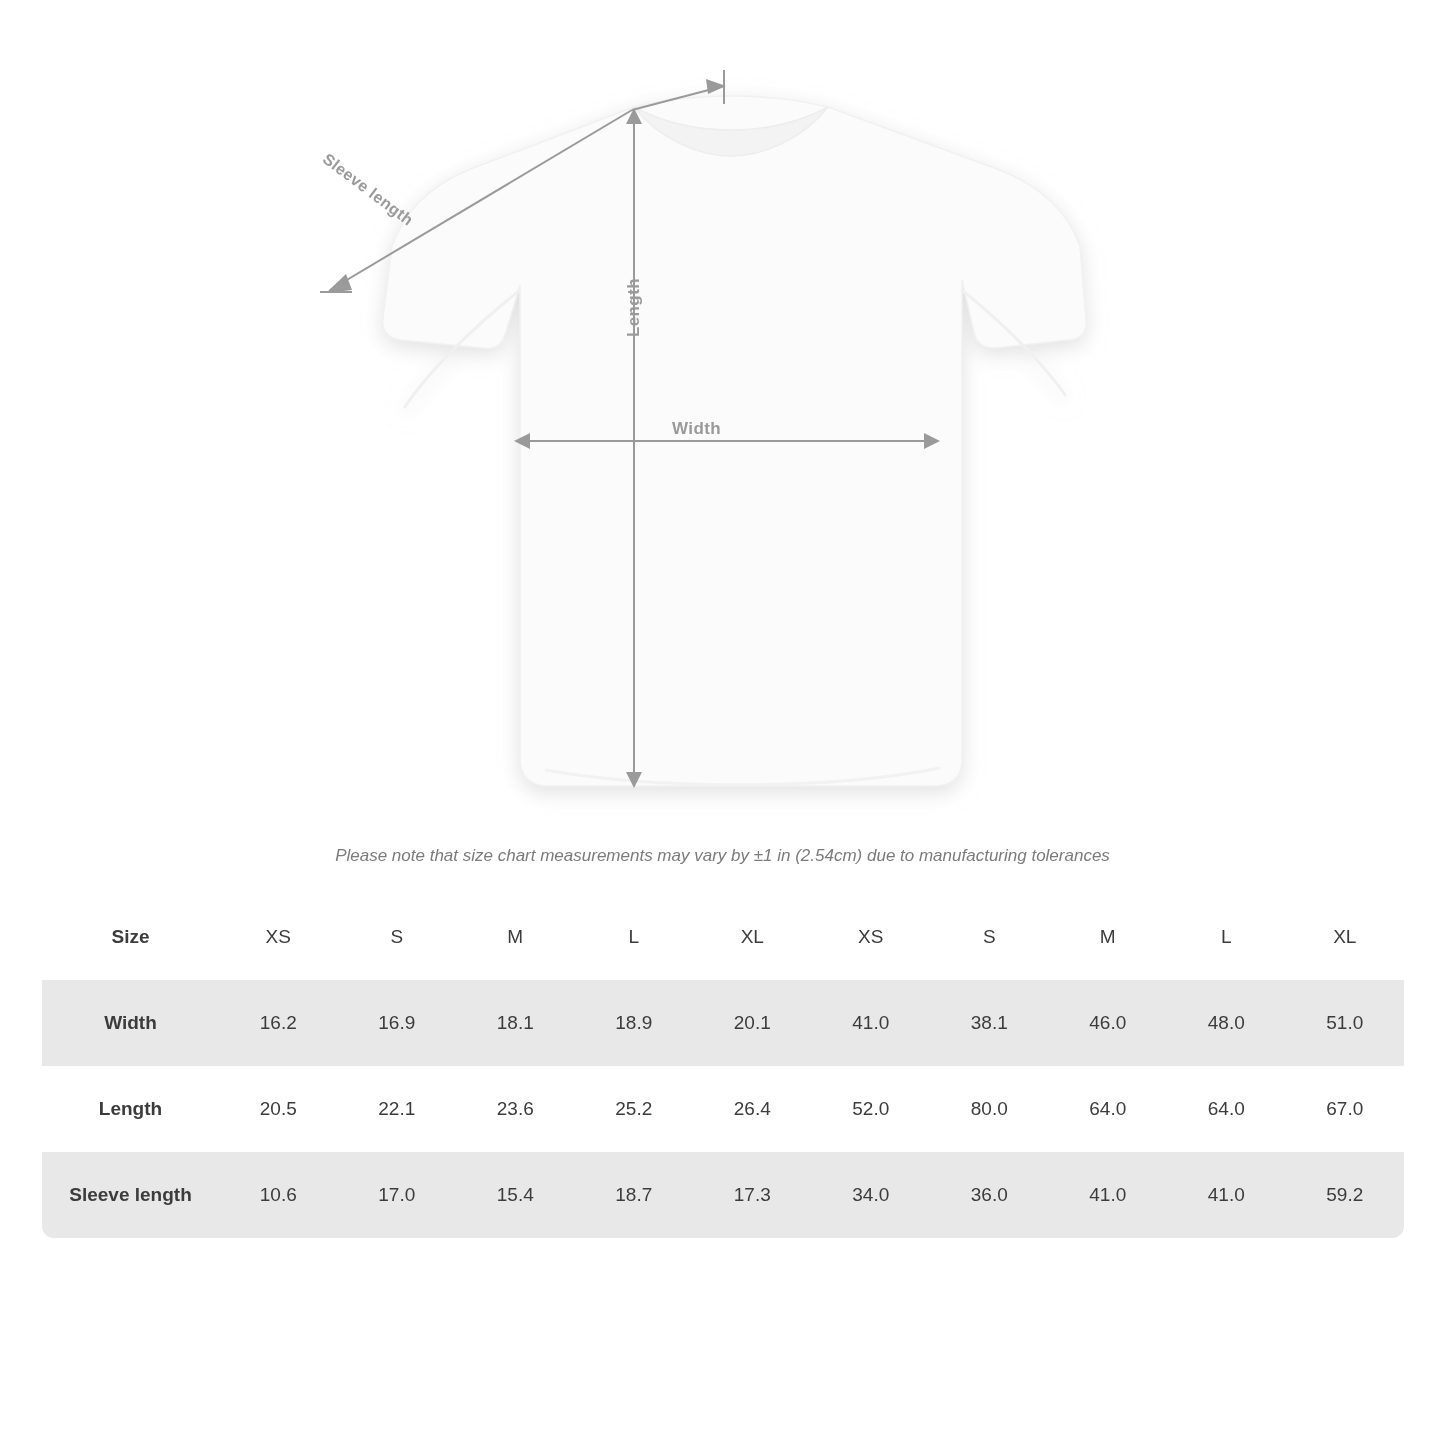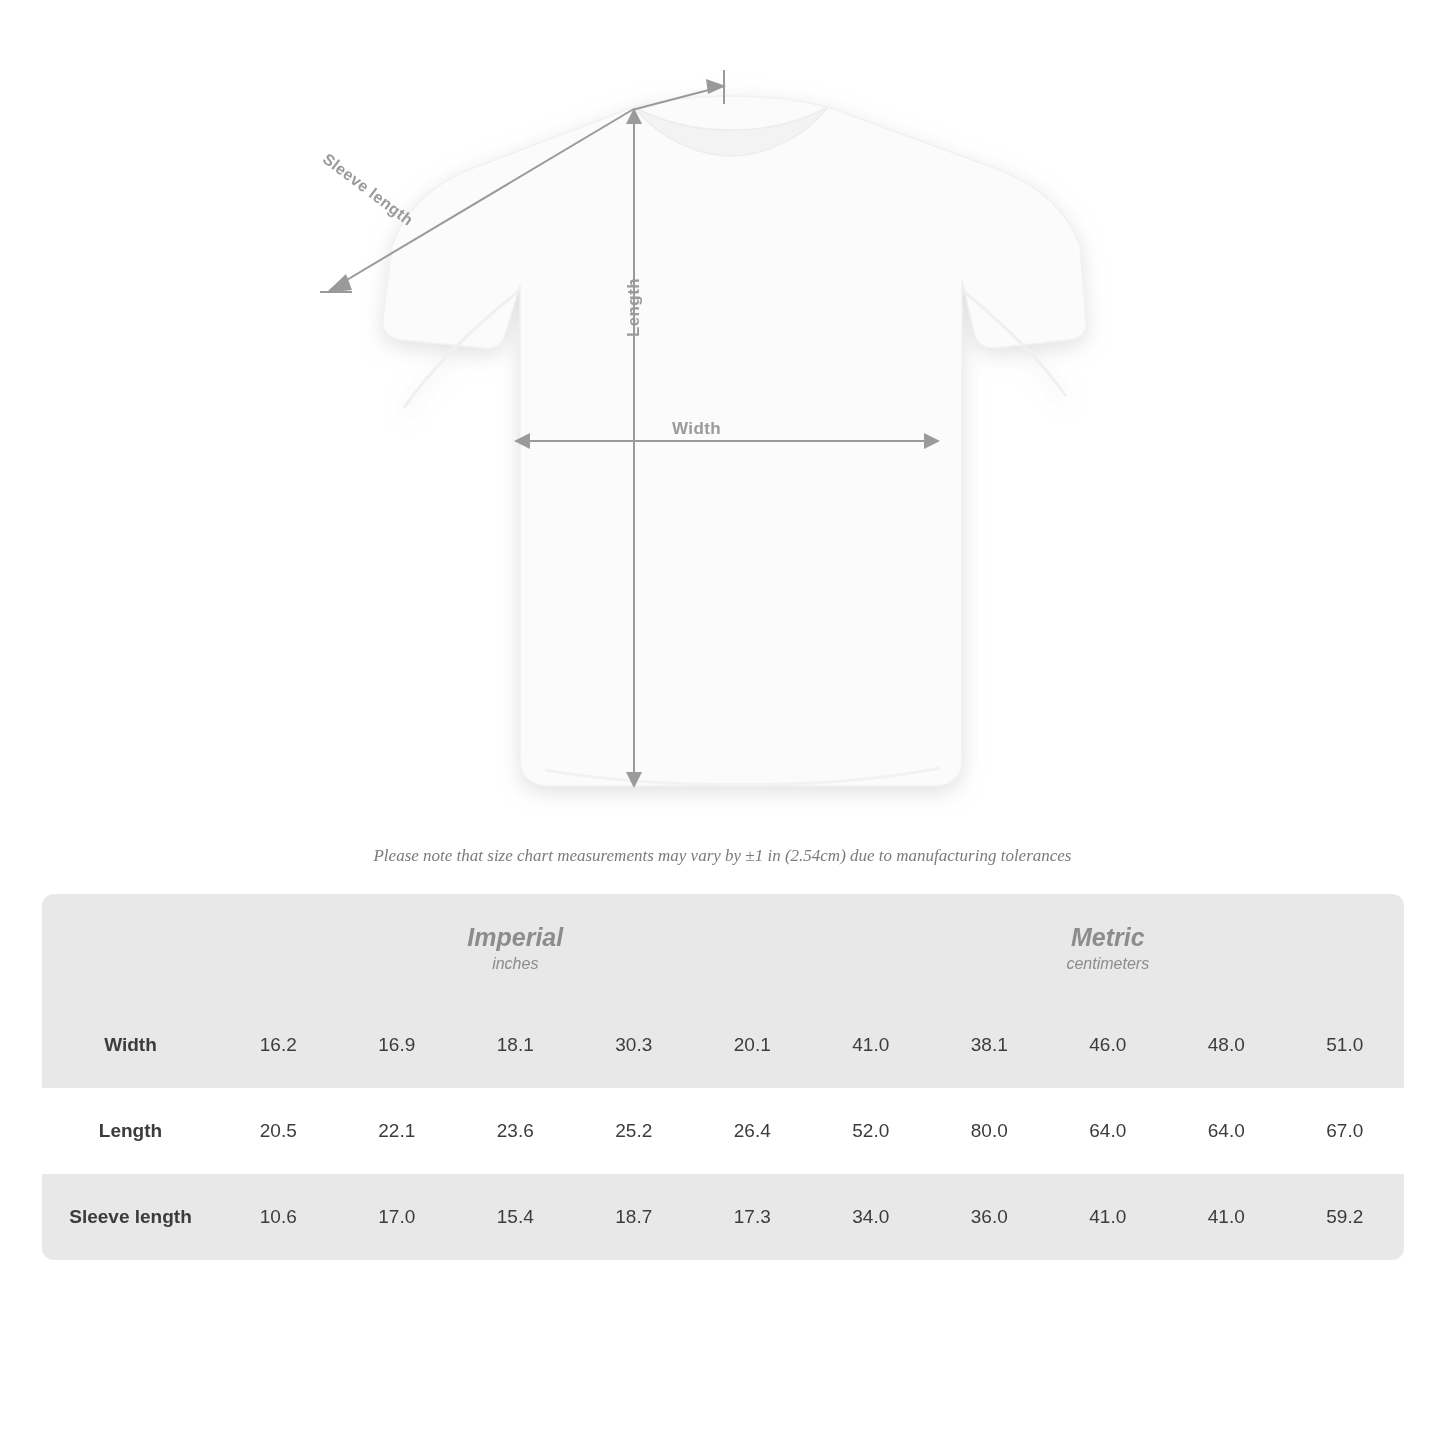--- a/index.html
+++ b/index.html
@@ -66,21 +66,20 @@
     font-size: 30px;
     font-weight: bold;
     color: #333333;
     margin: 0 0 14px 0;
   }
   .chart-note {
     font-size: 17px;
     font-style: italic;
     color: #7b7b7b;
     margin: 16px;
-    font-family: Liberation Serif, serif;
   }
 
   
   .table-wrap {
     margin: 28px 42px 0 42px;
   }
   table.size-table {
     border-collapse: collapse;
     width: 1361px;
     table-layout: fixed;
@@ -233,39 +232,41 @@
           <col class="col-data">
           <col class="col-data">
           <col class="col-data">
         <col class="col-data">
           <col class="col-data">
           <col class="col-data">
           <col class="col-data">
           <col class="col-data">
       </colgroup>
       <tbody>
-        <tr class="unit-row">
-          <td class="corner-left"></td>
-          <td colspan="5">
-            <div class="unit-name">Imperial</div>
-            <div class="unit-sub">inches</div>
-          </td>
-          <td colspan="5" class="corner-right">
-            <div class="unit-name">Metric</div>
-            <div class="unit-sub">centimeters</div>
-          </td>
+
+        <tr class="hdr-row">
+          <td class="first-col">Size</td>
+          <td>XS</td>
+          <td>S</td>
+          <td>M</td>
+          <td>L</td>
+          <td>XL</td>
+          <td>XS</td>
+          <td>S</td>
+          <td>M</td>
+          <td>L</td>
+          <td>XL</td>
         </tr>
-
 
         <tr class="data-row odd">
           <td class="first-col">Width</td>
           <td>16.2</td>
           <td>16.9</td>
           <td>18.1</td>
-          <td>30.3</td>
+          <td>18.9</td>
           <td>20.1</td>
           <td>41.0</td>
           <td>38.1</td>
           <td>46.0</td>
           <td>48.0</td>
           <td>51.0</td>
         </tr>
 
         <tr class="data-row even">
           <td class="first-col">Length</td>

